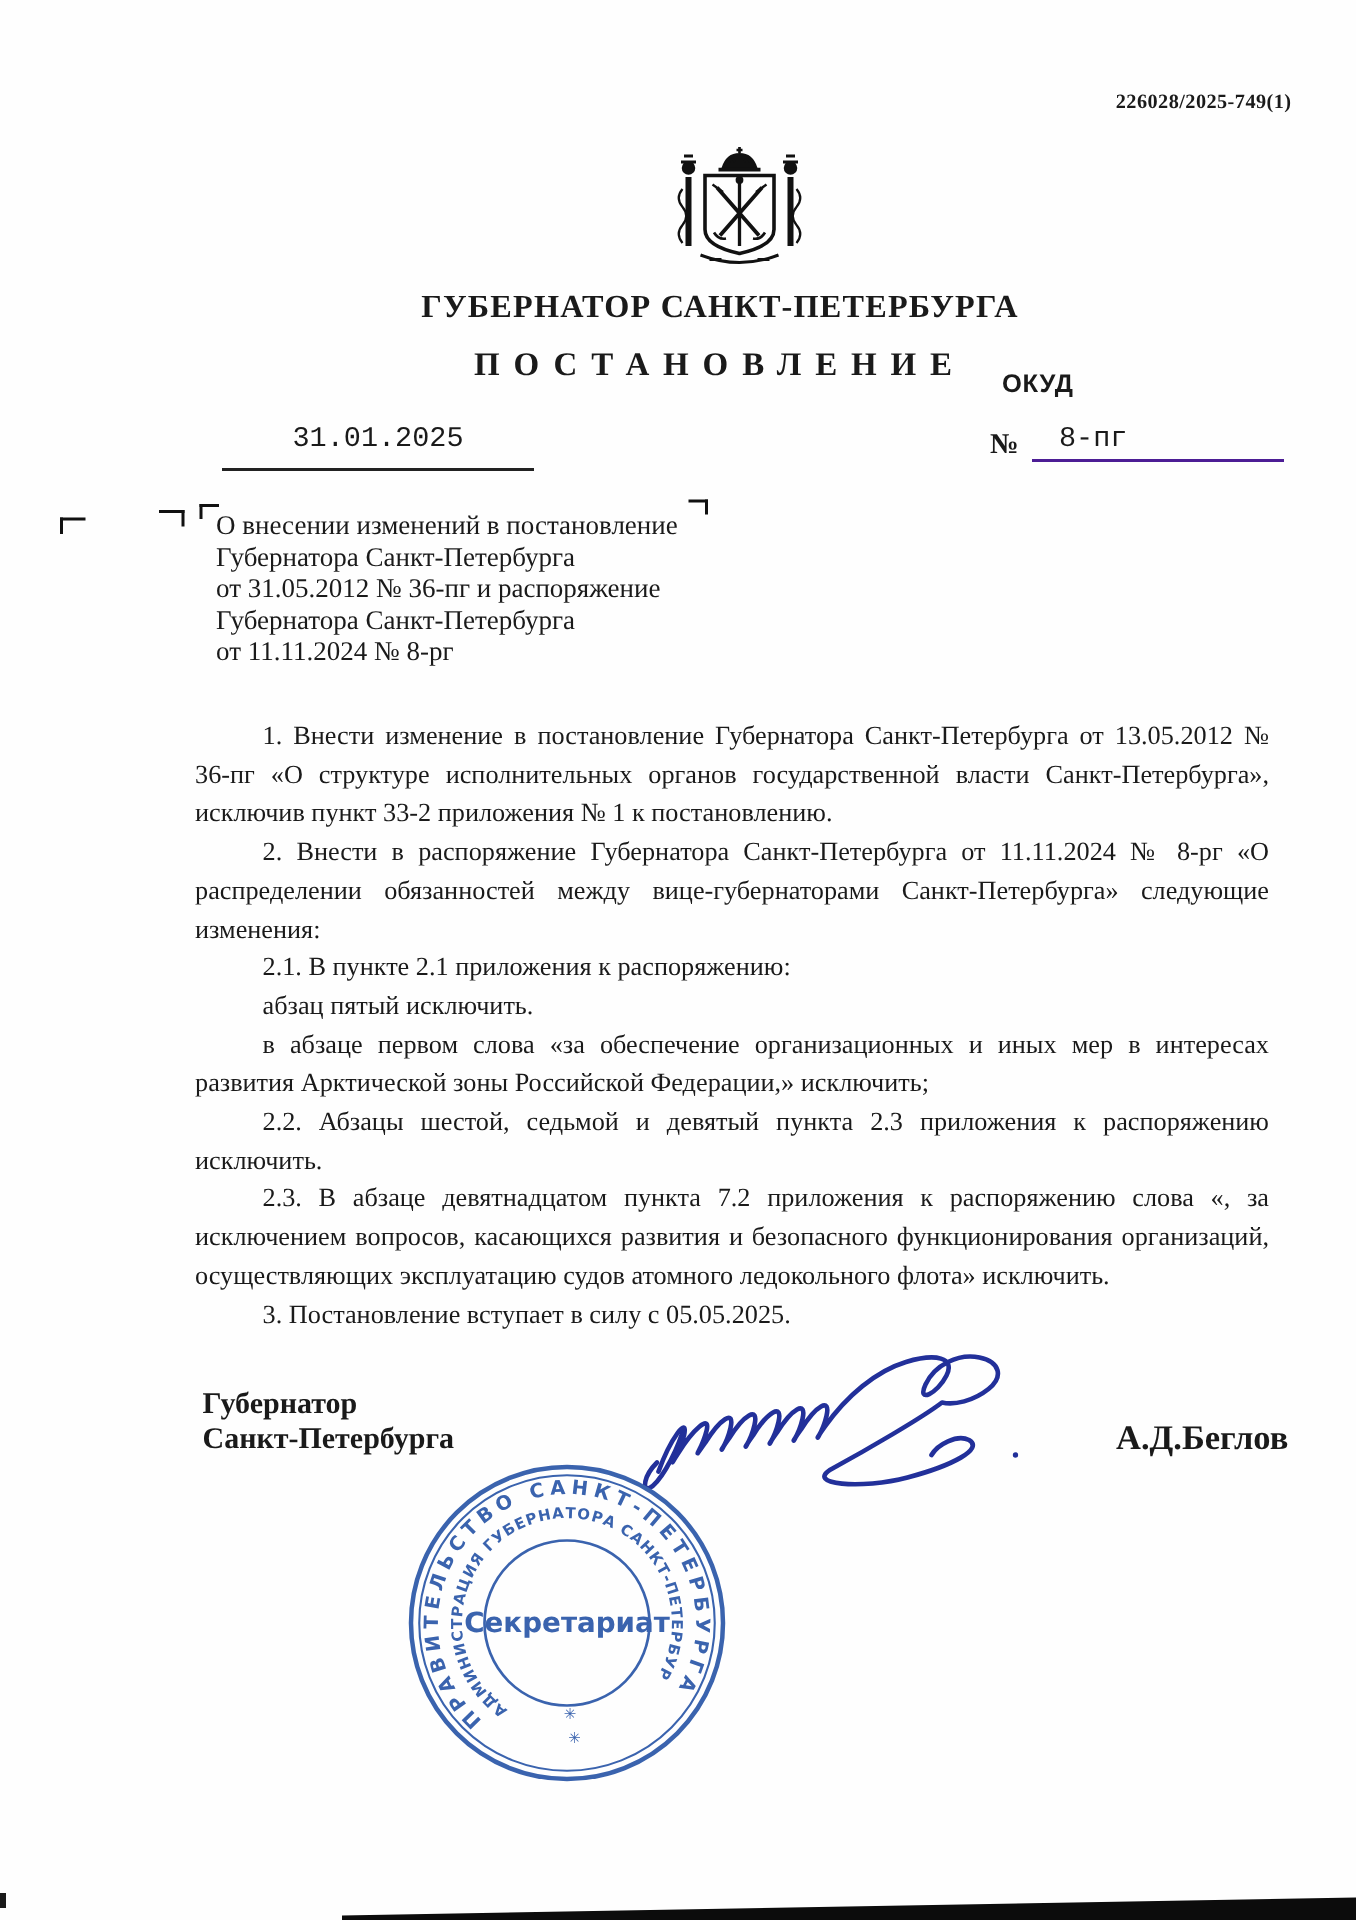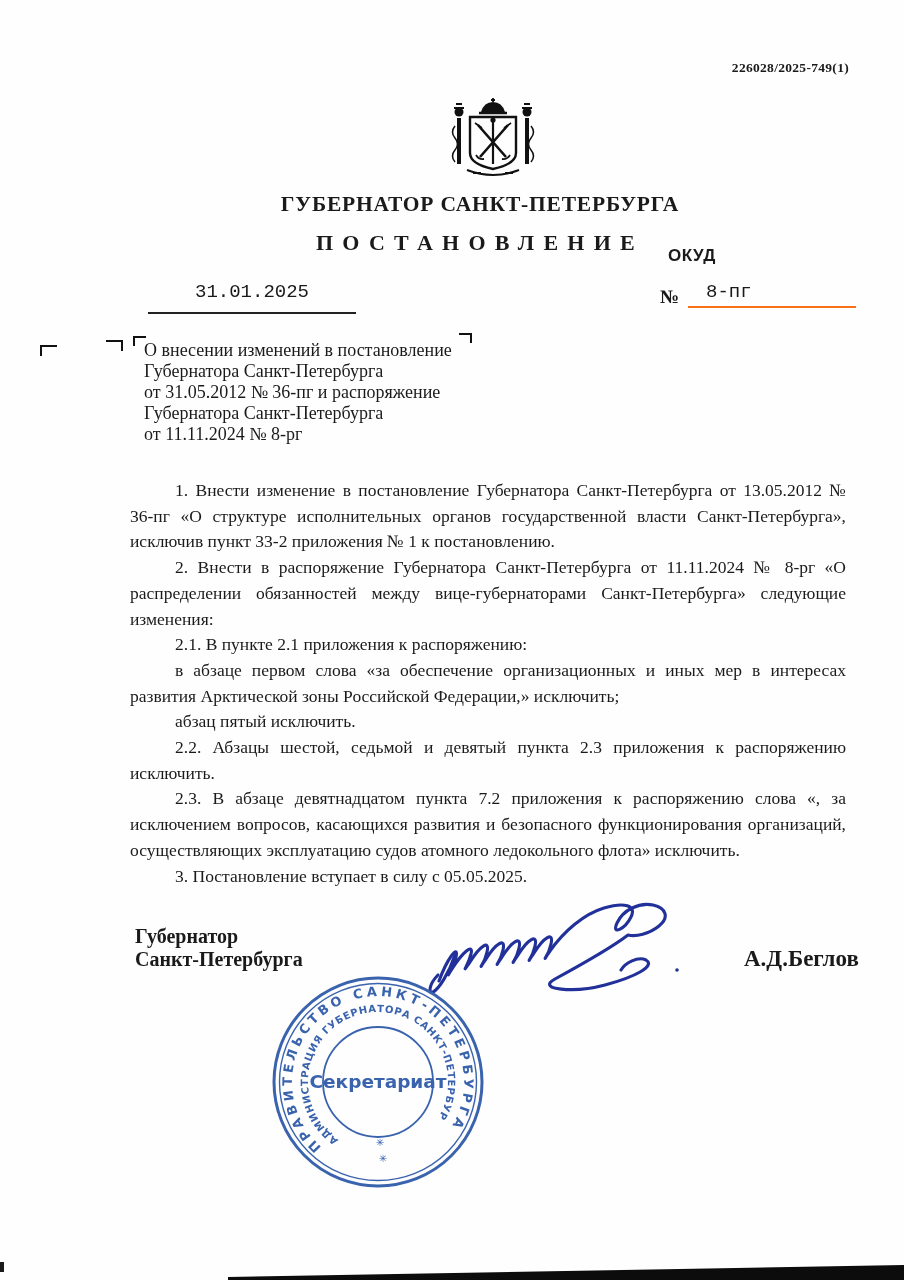--- a/index.html
+++ b/index.html
@@ -1,38 +1,38 @@
 <!DOCTYPE html>
 <html><head>
 <meta charset="utf-8">
 <style>
   html,body{margin:0;padding:0;}
   body{width:904px;height:1280px;overflow:hidden;background:#ffffff;
        font-family:"Liberation Serif", serif;color:#1a1a1a;}
   .page{position:relative;width:904px;height:1280px;background:#fefefe;}
 
-  .doc-number{position:absolute;top:60px;left:4px;width:845px;text-align:right;
+  .doc-number{position:absolute;top:60px;left:16px;width:845px;text-align:right;
        font-size:13.5px;font-weight:bold;letter-spacing:.3px;}
 
   .crest{position:absolute;left:437px;top:96px;width:112px;height:88px;}
 
   .authority{position:absolute;top:192px;left:0;width:960px;text-align:center;
        font-size:21.5px;font-weight:bold;letter-spacing:.8px;}
   .doc-type-row{position:absolute;top:230px;left:0;width:904px;}
   .doc-type{position:absolute;left:0;top:0;width:960px;text-align:center;
        font-size:22px;font-weight:bold;letter-spacing:.42em;}
   .okud{position:absolute;left:668px;top:16px;font-size:17px;font-weight:bold;
        font-family:"Liberation Sans",sans-serif;letter-spacing:.5px;}
 
   .mono{font-family:"Liberation Mono","DejaVu Sans Mono",monospace;}
   .date-field{position:absolute;left:148px;top:281px;width:208px;text-align:center;
        font-size:19px;border-bottom:2px solid #222;padding-bottom:9px;}
   .num-label{position:absolute;left:660px;top:286px;font-size:19px;font-weight:bold;}
   .num-field{position:absolute;left:688px;top:281px;width:150px;text-align:left;
-       font-size:19px;border-bottom:2px solid #f97316;padding-bottom:3px;padding-left:18px;}
+       font-size:19px;border-bottom:2px solid #4c1d95;padding-bottom:3px;padding-left:18px;}
 
   .mark{position:absolute;}
   .mark-l{border-left:2px solid #111;border-top:2px solid #111;width:15px;height:9px;}
   .mark-r{border-right:2px solid #111;border-top:2px solid #111;width:15px;height:9px;}
 
   .title-block{position:absolute;left:144px;top:340px;width:360px;
        font-size:18px;font-weight:normal;line-height:21px;}
 
   .body-text{position:absolute;left:130px;top:478px;width:716px;
        font-size:17.5px;line-height:25.7px;text-align:justify;}
@@ -111,22 +111,22 @@
     <div>Губернатора Санкт-Петербурга</div>
     <div>от 31.05.2012 № 36-пг и распоряжение</div>
     <div>Губернатора Санкт-Петербурга</div>
     <div>от 11.11.2024 № 8-рг</div>
   </div>
 
   <div class="body-text">
     <p>1. Внести изменение в постановление Губернатора Санкт-Петербурга от 13.05.2012 № 36-пг «О структуре исполнительных органов государственной власти Санкт-Петербурга», исключив пункт 33-2 приложения № 1 к постановлению.</p>
     <p>2. Внести в распоряжение Губернатора Санкт-Петербурга от 11.11.2024 № 8-рг «О распределении обязанностей между вице-губернаторами Санкт-Петербурга» следующие изменения:</p>
     <p>2.1. В пункте 2.1 приложения к распоряжению:</p>
+    <p>абзац пятый исключить.</p>
     <p>в абзаце первом слова «за обеспечение организационных и иных мер в интересах развития Арктической зоны Российской Федерации,» исключить;</p>
-    <p>абзац пятый исключить.</p>
     <p>2.2. Абзацы шестой, седьмой и девятый пункта 2.3 приложения к распоряжению исключить.</p>
     <p>2.3. В абзаце девятнадцатом пункта 7.2 приложения к распоряжению слова «, за исключением вопросов, касающихся развития и безопасного функционирования организаций, осуществляющих эксплуатацию судов атомного ледокольного флота» исключить.</p>
     <p>3. Постановление вступает в силу с 05.05.2025.</p>
   </div>
 
   <div class="sig-title">
     <div>Губернатор</div>
     <div>Санкт-Петербурга</div>
   </div>
 

